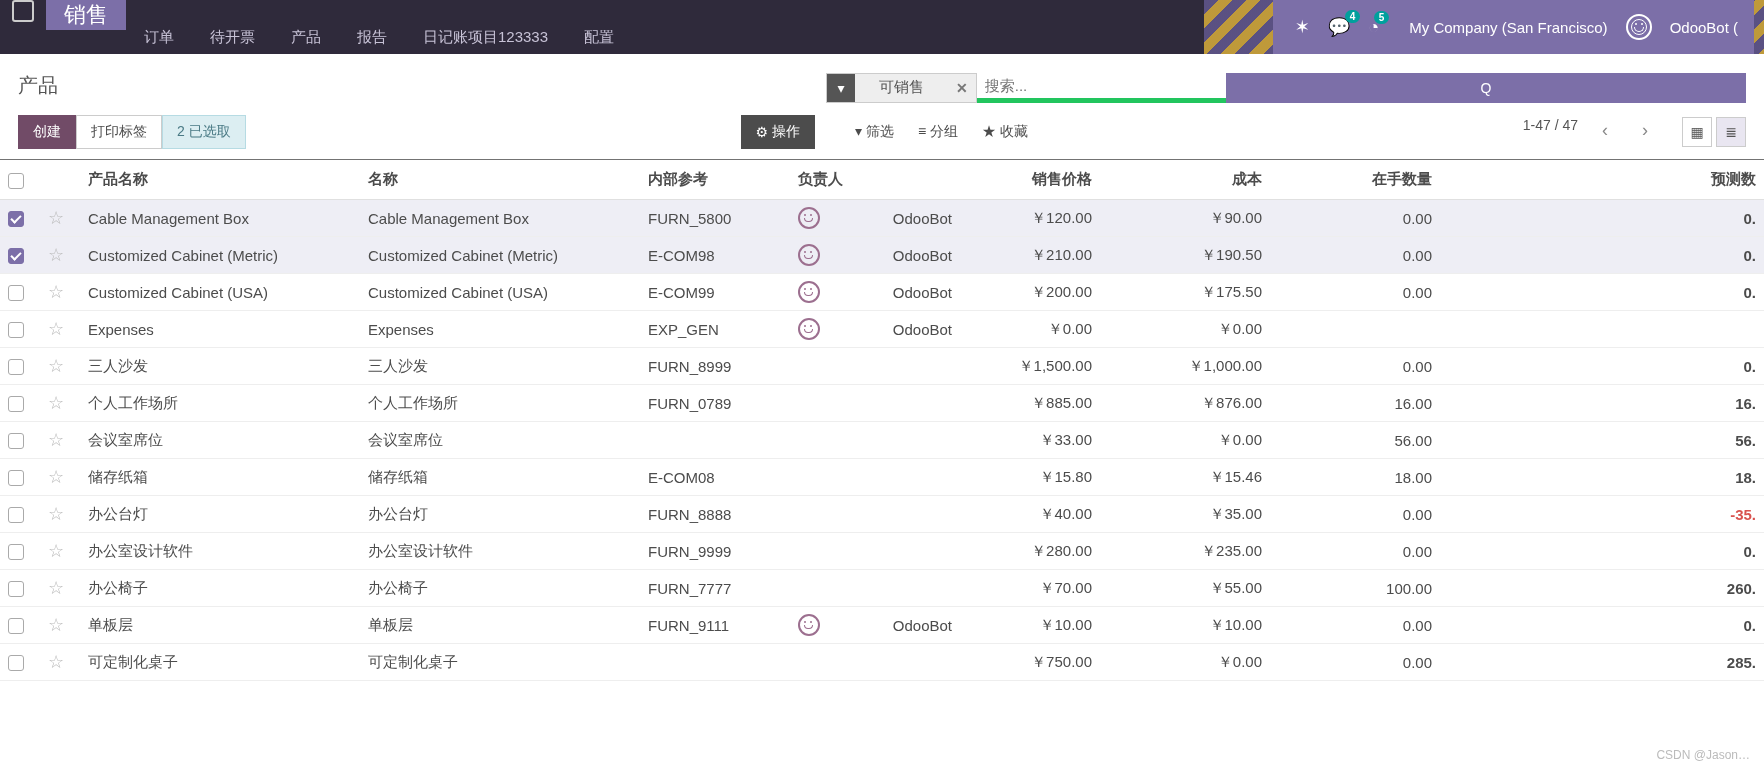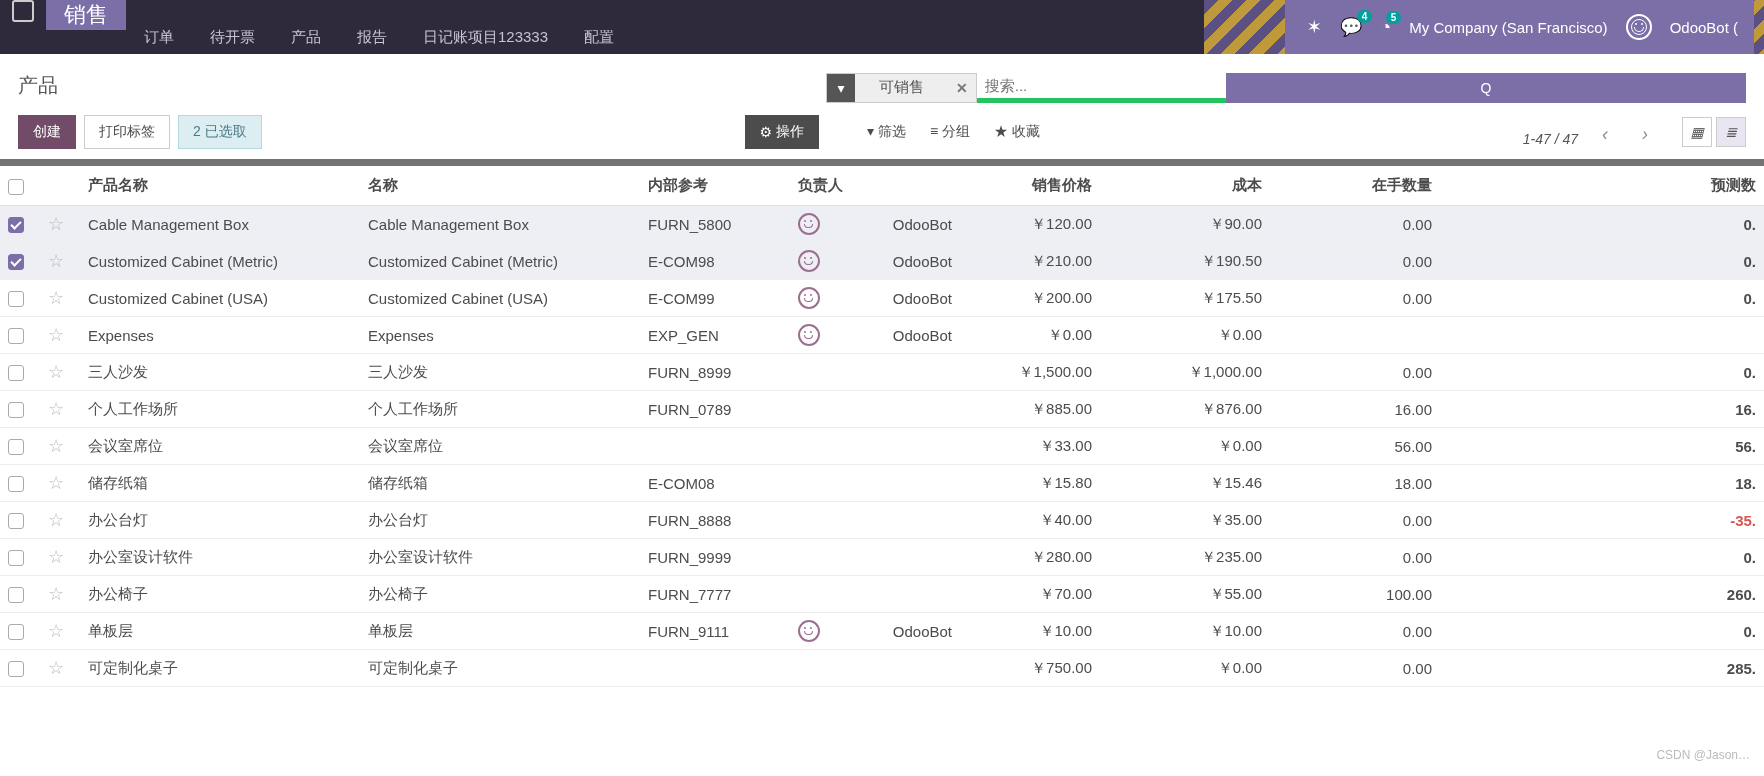--- a/index.html
+++ b/index.html
@@ -9,56 +9,56 @@
   .home-sq { width: 22px; height: 22px; border: 2px solid #ccc; border-radius: 3px; }
   .app-name { background: #7C6FA8; color: #fff; font-size: 22px; padding: 0 18px; display: flex; align-items: center; font-weight: 500; }
   .menu-item { color: #c7c2d6; padding: 0 18px; display: flex; align-items: center; cursor: pointer; font-size: 15px; margin-top: 28px; }
   .topbar-right { margin-left: auto; display: flex; align-items: center; padding-right: 10px; height: 100%; }
   .topbar-right .caution { position: absolute; right: 0; top: 0; height: 100%; width: 560px;
     background: repeating-linear-gradient(135deg, #5f558a 0 10px, #cfa63a 10px 20px); z-index: 0; opacity: .9; }
   .topbar-right .inner { position: relative; z-index: 1; display: flex; align-items: center; gap: 18px; height: 100%; background: #7C6FA8; padding: 0 16px 0 22px; }
   .badge-holder { position: relative; color: #fff; }
   .badge { position: absolute; top: -6px; right: -10px; background: #00a09d; color: #fff; font-size: 10px; border-radius: 8px; padding: 1px 5px; font-weight: bold; }
   .icon { display: inline-block; }
-  .company { color: #fff; font-size: 15px; }
+  .company { color: #fff; font-size: 15px; margin-left: 12px; }
   .avatar { width: 26px; height: 26px; border: 2px solid #fff; border-radius: 50%; display: flex; align-items: center; justify-content: center; }
   .smile { width: 16px; height: 16px; border: 1.8px solid #fff; border-radius: 50%; position: relative; }
   .smile::before { content: ""; position: absolute; width: 8px; height: 4px; border: 1.8px solid #fff; border-top: none; border-radius: 0 0 8px 8px; left: 2px; top: 7px; }
   .smile-dots::after { content: ""; position: absolute; width: 2px; height: 2px; background: #fff; border-radius: 50%; left: 3px; top: 3px; box-shadow: 6px 0 0 #fff; }
   .user-name { color: #fff; font-size: 15px; }
 
   .cp { padding: 10px 18px 0 18px; }
   .cp-row { display: flex; align-items: center; }
   .crumb-title { font-size: 20px; color: #555; padding: 8px 0 12px 0; flex: 0 0 auto; width: 808px; }
   .search-area { display: flex; align-items: center; flex: 1; }
   .filter-tag { display: flex; align-items: center; border: 1px solid #ccc; background: #eee; height: 30px; }
   .filter-tag .f-icon { background: #555; color: #fff; width: 28px; height: 100%; display: flex; align-items: center; justify-content: center; }
   .filter-tag .f-label { padding: 0 24px; color: #555; font-size: 15px; }
   .filter-tag .f-x { padding: 0 8px; color: #777; cursor: pointer; font-weight: bold; }
   .search-input { flex: 1; height: 30px; border: none; border-bottom: 5px solid #22c55e; padding: 0 8px; font-size: 15px; color: #666; outline: none; }
   .search-btn { width: 520px; height: 30px; background: #7C6FA8; color: #fff; border: none; display: flex; align-items: center; justify-content: center; cursor: pointer; font-size: 14px; }
 
-  .cp-row2 { display: flex; align-items: center; padding: 4px 0 10px 0; gap: 8px; }
+  .cp-row2 { display: flex; align-items: center; padding: 4px 0 10px 0; }
   .btn { height: 34px; padding: 0 14px; border: 1px solid #ccc; background: #fff; cursor: pointer; font-size: 14px; color: #4c4c4c; display: inline-flex; align-items: center; }
   .btn-primary { background: #714B67; color: #fff; border: 1px solid #714B67; }
   .btn-dark { background: #4c4c4c; color: #fff; border: 1px solid #4c4c4c; }
   .btn-info { background: #dceef2; border: 1px solid #b6dbe3; color: #4a7a85; }
   .highlight-box { border: 3px solid #ff3030; padding: 2px; display: inline-flex; }
   .highlight-box .btn { border: 1px solid transparent; }
   .gear { margin-left: auto; }
   .filterbar { display: flex; gap: 24px; margin-left: 40px; align-items: center; }
   .filterbar span { cursor: pointer; color: #4c4c4c; font-size: 14px; }
-  .pager { margin-left: auto; display: flex; align-items: flex-end; gap: 14px; color: #555; font-size: 14px; font-style: italic; }
+  .pager { margin-left: auto; display: flex; align-items: flex-start; gap: 14px; color: #555; font-size: 14px; }
   .pager-btn { width: 26px; height: 26px; display: flex; align-items: center; justify-content: center; color: #888; cursor: pointer; font-size: 18px; }
   .view-switch { display: flex; gap: 4px; margin-left: 10px; }
   .vs { width: 30px; height: 30px; border: 1px solid #ccc; display: flex; align-items: center; justify-content: center; cursor: pointer; }
   .vs.active { background: #e9e6f1; }
 
   table { width: 100%; border-collapse: collapse; }
-  thead th { text-align: left; padding: 10px 8px; border-top: 7px solid #737373; border-bottom: 1px solid #e0e0e0; color: #4c4c4c; font-weight: bold; font-size: 15px; background: #fff; white-space: nowrap; }
+  thead th { text-align: left; padding: 10px 8px; border-top: 1px solid #737373; border-bottom: 1px solid #e0e0e0; color: #4c4c4c; font-weight: bold; font-size: 15px; background: #fff; white-space: nowrap; }
   tbody td { padding: 7px 8px; border-bottom: 1px solid #eee; font-size: 15px; color: #4c4c4c; white-space: nowrap; }
   tbody tr.selected { background: #eeeef5; }
   .num { text-align: right; }
   .neg { color: #d9534f; font-weight: bold; }
   td.bold-fc { font-weight: bold; }
   .chk { width: 16px; height: 16px; border: 1.5px solid #aaa; border-radius: 3px; display: inline-block; vertical-align: middle; }
   .chk.on { background: #7C6FA8; border-color: #7C6FA8; position: relative; }
   .chk.on::after { content: ""; position: absolute; left: 4px; top: 1px; width: 4px; height: 8px; border: solid #fff; border-width: 0 2px 2px 0; transform: rotate(45deg); }
   .star { color: #bbb; font-size: 18px; cursor: pointer; }
   .resp { display: flex; align-items: center; gap: 8px; justify-content: space-between; }

